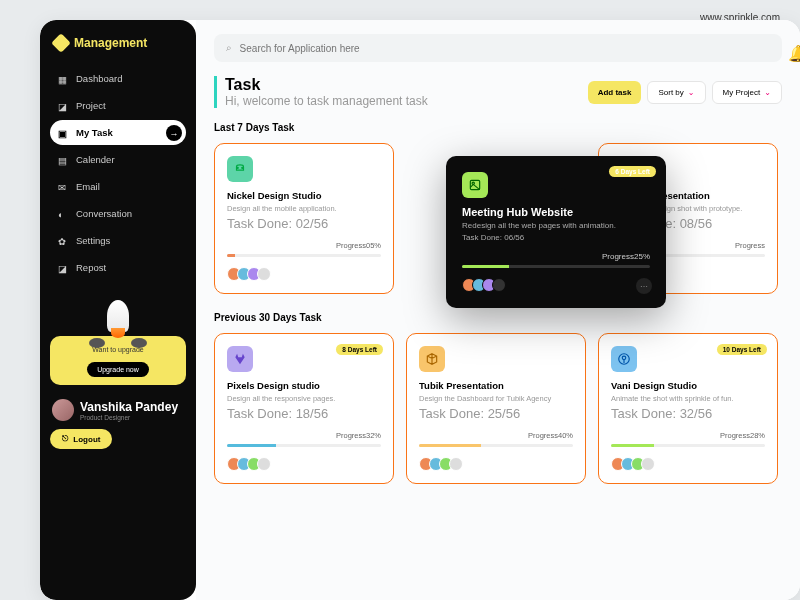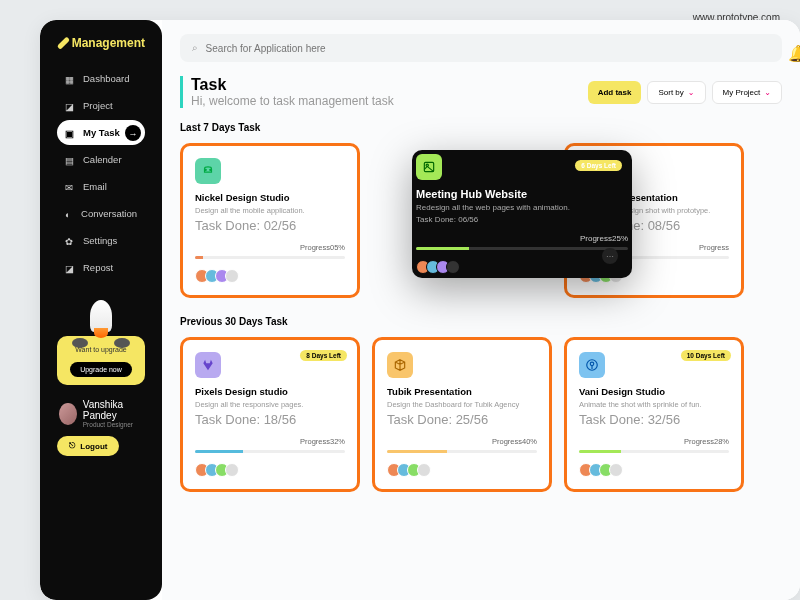--- a/index.html
+++ b/index.html
@@ -1,80 +1,80 @@
 <!DOCTYPE html>
 <html><head>
 <meta charset="utf-8">
 <style>
 *{margin:0;padding:0;box-sizing:border-box;font-family:-apple-system,BlinkMacSystemFont,'Segoe UI',sans-serif}
 body{background:#e8ebed;width:800px;height:600px;overflow:hidden;position:relative}
 .url{position:absolute;top:12px;right:20px;font-size:10px;color:#333}
 .app{display:flex;height:580px;background:#fff;margin:20px 0 0 40px;border-radius:16px;overflow:hidden;box-shadow:0 4px 20px rgba(0,0,0,0.08)}
-.sidebar{width:122px;background:#0c0c0c;color:#fff;display:flex;flex-direction:column;padding:16px 17px;border-radius:16px}
+.sidebar{width:156px;background:#0c0c0c;color:#fff;display:flex;flex-direction:column;padding:16px 10px;border-radius:16px}
 .brand{display:flex;align-items:center;gap:6px;margin-bottom:16px;padding-left:4px}
 .brand-icon{width:14px;height:14px;background:#f5e663;border-radius:3px;transform:rotate(45deg)}
 .brand-text{color:#f5e663;font-weight:700;font-size:12px}
 .nav{display:flex;flex-direction:column;gap:2px}
 .nav-item{display:flex;align-items:center;gap:8px;padding:7px 8px;border-radius:20px;font-size:9.5px;color:#ccc;cursor:pointer}
 .nav-item.active{background:#fff;color:#000;font-weight:600;position:relative}
 .nav-item.active .arrow{position:absolute;right:4px;width:16px;height:16px;background:#000;border-radius:50%;display:flex;align-items:center;justify-content:center;color:#fff;font-size:9px}
 .nav-icon{width:10px;height:10px;display:inline-block}
 .upgrade{margin-top:20px;position:relative}
 .rocket{width:50px;height:50px;margin:0 auto;position:relative}
 .rocket-body{width:22px;height:32px;background:linear-gradient(#fff,#e8e8e8);border-radius:50% 50% 20% 20%;margin:0 auto;position:relative}
 .rocket-body:before{content:'';position:absolute;bottom:-6px;left:4px;width:14px;height:10px;background:linear-gradient(#ff9933,#ff6600);border-radius:0 0 50% 50%}
 .cloud{position:absolute;width:16px;height:10px;background:#555;border-radius:50%;bottom:2px}
 .cloud.l{left:-4px}.cloud.r{right:-4px}
 .upgrade-card{background:#f5e663;border-radius:10px;padding:10px 8px 8px;margin-top:-14px;text-align:center}
 .upgrade-card .t{font-size:7px;color:#333;margin-bottom:5px}
 .upgrade-btn{background:#000;color:#fff;border:none;border-radius:10px;padding:4px 10px;font-size:7px;cursor:pointer}
 .user{display:flex;align-items:center;gap:6px;margin-top:14px;padding-left:2px}
 .avatar{width:22px;height:22px;border-radius:50%;background:linear-gradient(135deg,#c99,#966)}
-.user-info .n{font-size:10px;font-weight:400}
+.user-info .n{font-size:12px;font-weight:700}
 .user-info .r{font-size:6.5px;color:#888}
 .logout{margin-top:8px;background:#f5e663;color:#000;border:none;border-radius:12px;padding:5px 12px;font-size:8px;font-weight:600;display:flex;align-items:center;gap:5px;cursor:pointer;width:fit-content}
 .main{flex:1;padding:14px 18px;overflow:hidden;position:relative;background:#fafbfc}
 .search{background:#f1f3f4;border-radius:8px;padding:8px 12px;display:flex;align-items:center;gap:8px;margin-bottom:14px}
 .search input{border:none;background:transparent;flex:1;font-size:10px;outline:none}
 .header{display:flex;justify-content:space-between;align-items:center;margin-bottom:14px;border-left:3px solid #2dd4bf;padding-left:8px}
 .header-l .title{font-size:16px;font-weight:700}
 .header-l .sub{font-size:12px;color:#999}
 .header-r{display:flex;gap:6px}
 .btn{border:none;border-radius:6px;padding:6px 10px;font-size:8px;cursor:pointer;display:flex;align-items:center;gap:4px}
 .btn-add{background:#f5e663;font-weight:600}
 .btn-o{background:#fff;border:1px solid #e5e5e5}
 .section-title{font-size:10px;font-weight:700;margin:6px 0 10px}
 .cards{display:flex;gap:12px}
-.card{background:#fff;border:3px solid #f97316;border-radius:10px;padding:12px;width:180px;position:relative;flex-shrink:0}
+.card{background:#fff;border:1px solid #f97316;border-radius:10px;padding:12px;width:180px;position:relative;flex-shrink:0}
 .card-icon{width:26px;height:26px;border-radius:6px;display:flex;align-items:center;justify-content:center;margin-bottom:8px}
 .card-icon svg{width:14px;height:14px}
 .card h4{font-size:9.5px;font-weight:700;margin-bottom:3px}
 .card .desc{font-size:7.5px;color:#999;margin-bottom:3px}
 .card .done{font-size:13px;color:#999;margin-bottom:10px}
 .card .pl{font-size:7.5px;color:#666;margin-bottom:4px;display:flex;justify-content:flex-end}
 .bar{height:3px;background:#eee;border-radius:2px;overflow:hidden;margin-bottom:10px}
 .bar-f{height:100%}
 .avatars{display:flex;align-items:center}
 .av{width:14px;height:14px;border-radius:50%;border:1.5px solid #fff;margin-left:-4px}
 .av:first-child{margin-left:0}
 .badge{position:absolute;top:10px;right:10px;background:#f5e663;font-size:6.5px;padding:2px 6px;border-radius:8px;font-weight:600}
-.card-dark{background:#0c0c0c;color:#fff;border:none;width:220px;box-shadow:0 12px 40px rgba(0,0,0,0.35);position:absolute;top:130px;left:250px;z-index:10;padding:4px}
+.card-dark{background:#0c0c0c;color:#fff;border:none;width:220px;box-shadow:0 12px 40px rgba(0,0,0,0.35);position:absolute;top:136px;left:250px;z-index:10;padding:16px}
 .card-dark .card-icon{background:#a4e857}
 .card-dark h4{font-size:11px}
 .card-dark .desc,.card-dark .done{color:#aaa;font-size:8px}
 .card-dark .bar{background:#333;height:3px}
 .card-dark .bar-f{background:#a4e857}
 .card-dark .pl{color:#ccc;font-size:8px}
 .card-dark .more{position:absolute;bottom:14px;right:14px;width:16px;height:16px;background:#222;border-radius:50%;display:flex;align-items:center;justify-content:center;font-size:8px;color:#888}
 .bell{position:absolute;top:24px;right:0;width:12px;height:12px}
 </style>
 </head>
 <body>
 
-<div class="url">www.prototype.com</div>
+<div class="url">www.sprinkle.com</div>
 
 <div class="app">
   <aside class="sidebar">
     <div class="brand">
       <span class="brand-icon"></span>
       <span class="brand-text">Management</span>
     </div>
     <nav class="nav">
       <div class="nav-item">
           <span class="nav-icon">▦</span>

